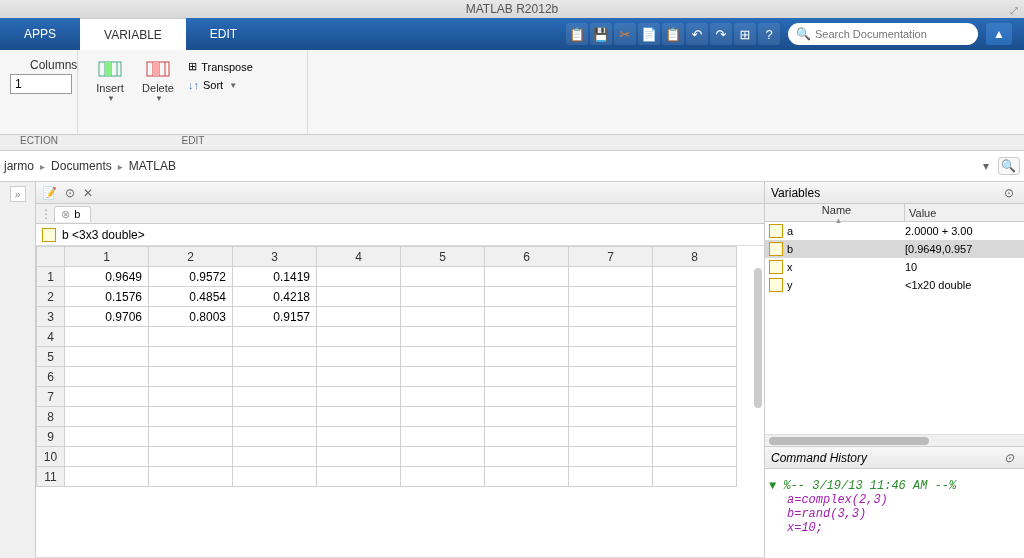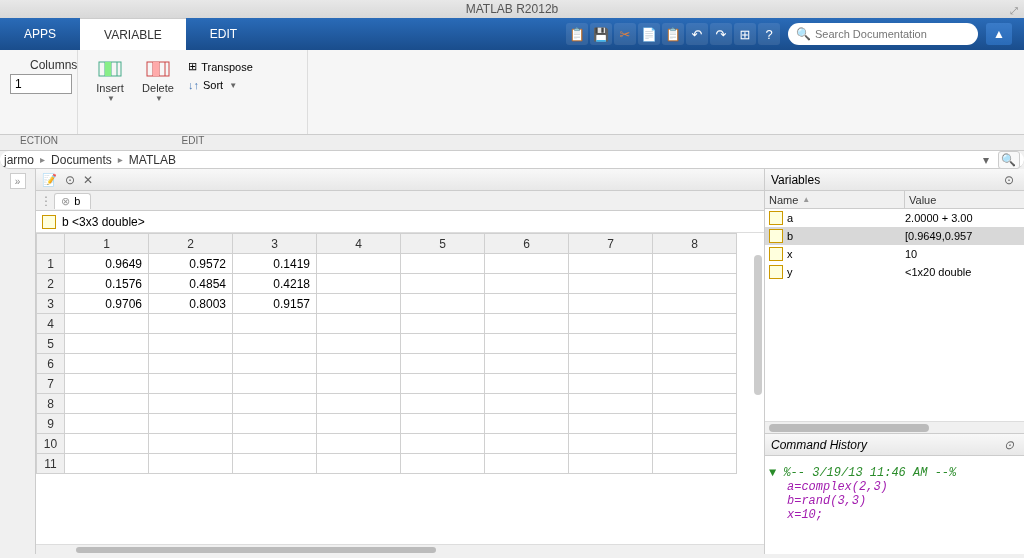--- a/index.html
+++ b/index.html
@@ -27,21 +27,21 @@
 .ribbon-btn { display: flex; flex-direction: column; align-items: center; width: 44px; cursor: pointer; padding: 2px; border-radius: 3px; }
 .ribbon-ico { width: 28px; height: 22px; display: flex; align-items: center; justify-content: center; font-size: 18px; }
 .ribbon-btn-label { font-size: 11px; color: #333; margin-top: 2px; }
 .ribbon-small-btns { display: flex; flex-direction: column; gap: 2px; padding-top: 2px; }
 .ribbon-small-btn { display: flex; align-items: center; gap: 4px; padding: 2px 4px; cursor: pointer; font-size: 11px; border-radius: 3px; }
 
 .section-labels { height: 16px; background: #eee; border-bottom: 1px solid #ccc; display: flex; font-size: 10px; color: #666; }
 .section-labels span:first-child { width: 78px; text-align: center; }
 .section-labels span:last-child { width: 230px; text-align: center; }
 
-.path-bar { height: 18px; background: #fff; border-bottom: 1px solid #ccc; display: flex; align-items: center; padding: 0 4px; font-size: 12px; border-radius: 11px; }
+.path-bar { height: 31px; background: #fff; border-bottom: 1px solid #ccc; display: flex; align-items: center; padding: 0 4px; font-size: 12px; }
 .path-seg { cursor: pointer; color: #333; }
 .path-arrow { margin: 0 6px; color: #888; font-size: 10px; }
 .path-spacer { flex: 1; }
 .path-dropdown { width: 16px; text-align: center; color: #666; cursor: pointer; }
 .path-search { width: 22px; height: 18px; display: flex; align-items: center; justify-content: center; border: 1px solid #ccc; border-radius: 3px; margin-left: 4px; color: #4a7ab8; cursor: pointer; background: #f8f8f8; }
 
 .main-layout { display: flex; height: 385px; }
 .left-gutter { width: 36px; background: #f0f0f0; border-right: 1px solid #ccc; display: flex; flex-direction: column; align-items: center; padding-top: 4px; }
 .gutter-btn { width: 16px; height: 16px; border: 1px solid #ccc; background: #fff; margin-bottom: 4px; cursor: pointer; display: flex; align-items: center; justify-content: center; color: #888; font-size: 10px; }
 
@@ -64,21 +64,21 @@
 .ss-table .col-head { width: 84px; cursor: pointer; }
 .ss-table .row-head { width: 28px; text-align: center; background: #f0f0f0; cursor: pointer; }
 .ss-table td.cell { width: 84px; text-align: right; padding-right: 6px; cursor: cell; }
 .ss-scrollbar-v { position: absolute; right: 2px; top: 22px; width: 8px; height: 140px; background: #ccc; border-radius: 4px; }
 .ss-scrollbar-h { height: 10px; background: #f0f0f0; border-top: 1px solid #ddd; display: flex; align-items: center; padding: 0 40px; }
 .ss-scrollbar-h .thumb { width: 360px; height: 6px; background: #bbb; border-radius: 3px; }
 
 .right-panels { width: 260px; display: flex; flex-direction: column; border-left: 1px solid #ccc; }
 .workspace-panel { flex: 1; display: flex; flex-direction: column; background: #fff; border-bottom: 1px solid #ccc; min-height: 250px; }
 .ws-header-row { height: 18px; display: flex; background: #f0f0f0; border-bottom: 1px solid #ccc; font-size: 11px; color: #333; }
-.ws-header-row .col-name { width: 140px; padding-left: 4px; border-right: 1px solid #ccc; display: flex; align-items: center; cursor: pointer; }
+.ws-header-row .col-name { width: 140px; padding-left: 4px; border-right: 1px solid #ccc; display: flex; align-items: center; cursor: pointer; flex-direction: column; }
 .ws-header-row .col-value { flex: 1; padding-left: 4px; display: flex; align-items: center; }
 .ws-body { flex: 1; overflow: hidden; position: relative; }
 .ws-row { height: 18px; display: flex; align-items: center; font-size: 11px; cursor: pointer; }
 .ws-row.selected { background: #d8d8d8; }
 .ws-row .ws-ico { width: 14px; height: 14px; border: 1px solid #c90; background: #ffd; margin: 0 4px; display: inline-block; }
 .ws-row .ws-name { width: 118px; }
 .ws-row .ws-val { flex: 1; white-space: nowrap; overflow: hidden; }
 .ws-hscroll { height: 12px; background: #f0f0f0; border-top: 1px solid #ddd; display: flex; align-items: center; padding-left: 4px; }
 .ws-hscroll .thumb { width: 160px; height: 8px; background: #bbb; border-radius: 4px; }
 

